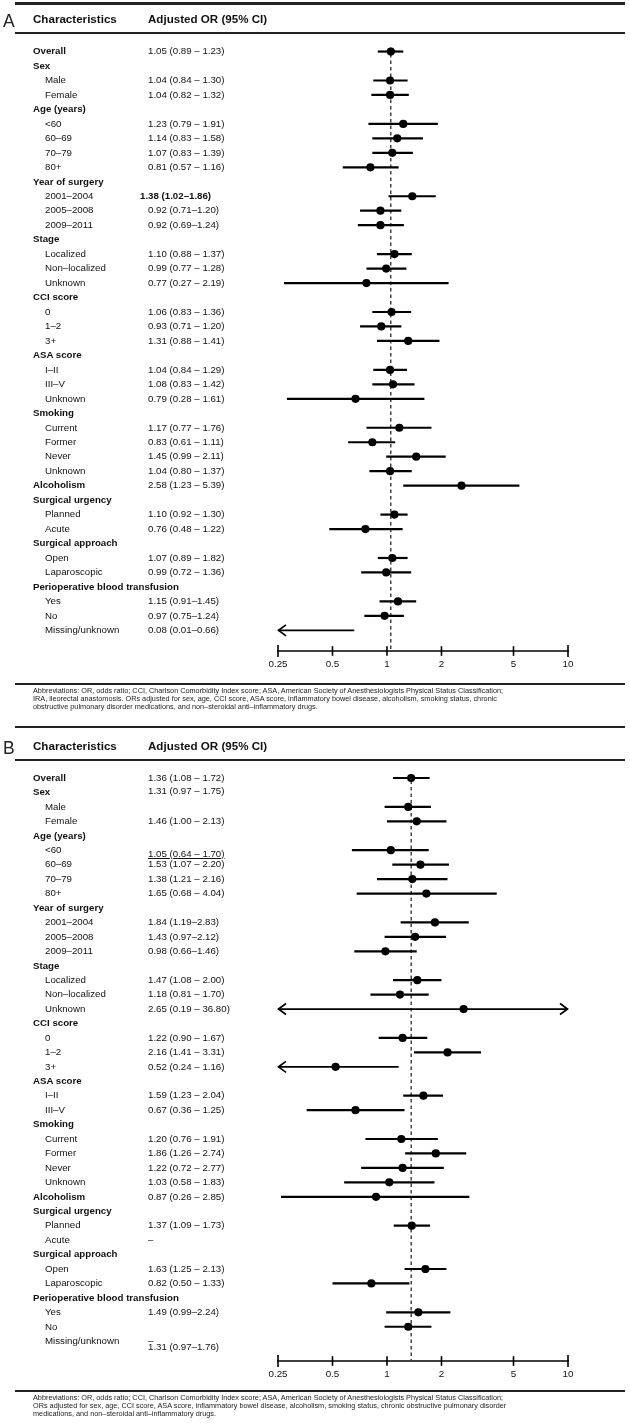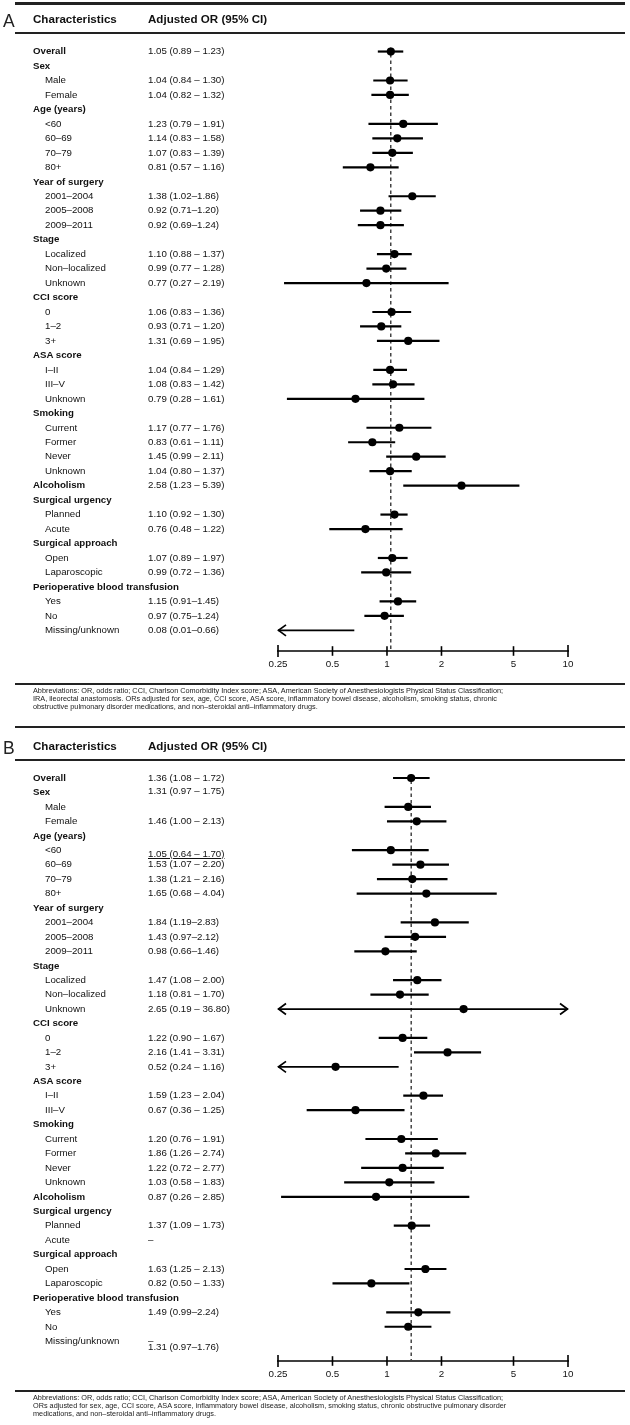--- a/index.html
+++ b/index.html
@@ -180,39 +180,39 @@
         <div class="abs row-label" style="left: 45px; top: 116.65px; height: 14.47px; line-height: 14.47px;">&lt;60</div>
         <div class="abs row-value" style="left: 148px; top: 116.65px; height: 14.47px; line-height: 14.47px;">1.23 (0.79 – 1.91)</div>
         <div class="abs row-label" style="left: 45px; top: 131.12px; height: 14.47px; line-height: 14.47px;">60–69</div>
         <div class="abs row-value" style="left: 148px; top: 131.12px; height: 14.47px; line-height: 14.47px;">1.14 (0.83 – 1.58)</div>
         <div class="abs row-label" style="left: 45px; top: 145.59px; height: 14.47px; line-height: 14.47px;">70–79</div>
         <div class="abs row-value" style="left: 148px; top: 145.59px; height: 14.47px; line-height: 14.47px;">1.07 (0.83 – 1.39)</div>
         <div class="abs row-label" style="left: 45px; top: 160.06px; height: 14.47px; line-height: 14.47px;">80+</div>
         <div class="abs row-value" style="left: 148px; top: 160.06px; height: 14.47px; line-height: 14.47px;">0.81 (0.57 – 1.16)</div>
         <div class="abs row-label bold" style="left: 33px; top: 174.53px; height: 14.47px; line-height: 14.47px;">Year of surgery</div>
         <div class="abs row-label" style="left: 45px; top: 189px; height: 14.47px; line-height: 14.47px;">2001–2004</div>
-        <div class="abs row-value" style="left: 148px; top: 189px; height: 14.47px; line-height: 14.47px;">1.38 (1.02–1.86)</div>
+        <div class="abs row-value" style="left: 140px; top: 189px; height: 14.47px; line-height: 14.47px; font-weight: bold;">1.38 (1.02–1.86)</div>
         <div class="abs row-label" style="left: 45px; top: 203.47px; height: 14.47px; line-height: 14.47px;">2005–2008</div>
         <div class="abs row-value" style="left: 148px; top: 203.47px; height: 14.47px; line-height: 14.47px;">0.92 (0.71–1.20)</div>
         <div class="abs row-label" style="left: 45px; top: 217.94px; height: 14.47px; line-height: 14.47px;">2009–2011</div>
         <div class="abs row-value" style="left: 148px; top: 217.94px; height: 14.47px; line-height: 14.47px;">0.92 (0.69–1.24)</div>
         <div class="abs row-label bold" style="left: 33px; top: 232.41px; height: 14.47px; line-height: 14.47px;">Stage</div>
         <div class="abs row-label" style="left: 45px; top: 246.88px; height: 14.47px; line-height: 14.47px;">Localized</div>
         <div class="abs row-value" style="left: 148px; top: 246.88px; height: 14.47px; line-height: 14.47px;">1.10 (0.88 – 1.37)</div>
         <div class="abs row-label" style="left: 45px; top: 261.35px; height: 14.47px; line-height: 14.47px;">Non–localized</div>
         <div class="abs row-value" style="left: 148px; top: 261.35px; height: 14.47px; line-height: 14.47px;">0.99 (0.77 – 1.28)</div>
         <div class="abs row-label" style="left: 45px; top: 275.82px; height: 14.47px; line-height: 14.47px;">Unknown</div>
         <div class="abs row-value" style="left: 148px; top: 275.82px; height: 14.47px; line-height: 14.47px;">0.77 (0.27 – 2.19)</div>
         <div class="abs row-label bold" style="left: 33px; top: 290.29px; height: 14.47px; line-height: 14.47px;">CCI score</div>
         <div class="abs row-label" style="left: 45px; top: 304.76px; height: 14.47px; line-height: 14.47px;">0</div>
         <div class="abs row-value" style="left: 148px; top: 304.76px; height: 14.47px; line-height: 14.47px;">1.06 (0.83 – 1.36)</div>
         <div class="abs row-label" style="left: 45px; top: 319.23px; height: 14.47px; line-height: 14.47px;">1–2</div>
         <div class="abs row-value" style="left: 148px; top: 319.23px; height: 14.47px; line-height: 14.47px;">0.93 (0.71 – 1.20)</div>
         <div class="abs row-label" style="left: 45px; top: 333.7px; height: 14.47px; line-height: 14.47px;">3+</div>
-        <div class="abs row-value" style="left: 148px; top: 333.7px; height: 14.47px; line-height: 14.47px;">1.31 (0.69 – 1.95)</div>
+        <div class="abs row-value" style="left: 148px; top: 333.7px; height: 14.47px; line-height: 14.47px;">1.31 (0.88 – 1.41)</div>
         <div class="abs row-label bold" style="left: 33px; top: 348.17px; height: 14.47px; line-height: 14.47px;">ASA score</div>
         <div class="abs row-label" style="left: 45px; top: 362.64px; height: 14.47px; line-height: 14.47px;">I–II</div>
         <div class="abs row-value" style="left: 148px; top: 362.64px; height: 14.47px; line-height: 14.47px;">1.04 (0.84 – 1.29)</div>
         <div class="abs row-label" style="left: 45px; top: 377.11px; height: 14.47px; line-height: 14.47px;">III–V</div>
         <div class="abs row-value" style="left: 148px; top: 377.11px; height: 14.47px; line-height: 14.47px;">1.08 (0.83 – 1.42)</div>
         <div class="abs row-label" style="left: 45px; top: 391.58px; height: 14.47px; line-height: 14.47px;">Unknown</div>
         <div class="abs row-value" style="left: 148px; top: 391.58px; height: 14.47px; line-height: 14.47px;">0.79 (0.28 – 1.61)</div>
         <div class="abs row-label bold" style="left: 33px; top: 406.05px; height: 14.47px; line-height: 14.47px;">Smoking</div>
         <div class="abs row-label" style="left: 45px; top: 420.52px; height: 14.47px; line-height: 14.47px;">Current</div>
         <div class="abs row-value" style="left: 148px; top: 420.52px; height: 14.47px; line-height: 14.47px;">1.17 (0.77 – 1.76)</div>
@@ -224,21 +224,21 @@
         <div class="abs row-value" style="left: 148px; top: 463.93px; height: 14.47px; line-height: 14.47px; text-align: right;">1.04 (0.80 – 1.37)</div>
         <div class="abs row-label bold" style="left: 33px; top: 478.4px; height: 14.47px; line-height: 14.47px;">Alcoholism</div>
         <div class="abs row-value" style="left: 148px; top: 478.4px; height: 14.47px; line-height: 14.47px;">2.58 (1.23 – 5.39)</div>
         <div class="abs row-label bold" style="left: 33px; top: 492.87px; height: 14.47px; line-height: 14.47px;">Surgical urgency</div>
         <div class="abs row-label" style="left: 45px; top: 507.34px; height: 14.47px; line-height: 14.47px;">Planned</div>
         <div class="abs row-value" style="left: 148px; top: 507.34px; height: 14.47px; line-height: 14.47px;">1.10 (0.92 – 1.30)</div>
         <div class="abs row-label" style="left: 45px; top: 521.81px; height: 14.47px; line-height: 14.47px;">Acute</div>
         <div class="abs row-value" style="left: 148px; top: 521.81px; height: 14.47px; line-height: 14.47px;">0.76 (0.48 – 1.22)</div>
         <div class="abs row-label bold" style="left: 33px; top: 536.28px; height: 14.47px; line-height: 14.47px;">Surgical approach</div>
         <div class="abs row-label" style="left: 45px; top: 550.75px; height: 14.47px; line-height: 14.47px;">Open</div>
-        <div class="abs row-value" style="left: 148px; top: 550.75px; height: 14.47px; line-height: 14.47px;">1.07 (0.89 – 1.97)</div>
+        <div class="abs row-value" style="left: 148px; top: 550.75px; height: 14.47px; line-height: 14.47px;">1.07 (0.89 – 1.82)</div>
         <div class="abs row-label" style="left: 45px; top: 565.22px; height: 14.47px; line-height: 14.47px;">Laparoscopic</div>
         <div class="abs row-value" style="left: 148px; top: 565.22px; height: 14.47px; line-height: 14.47px;">0.99 (0.72 – 1.36)</div>
         <div class="abs row-label bold" style="left: 33px; top: 579.69px; height: 14.47px; line-height: 14.47px;">Perioperative blood transfusion</div>
         <div class="abs row-label" style="left: 45px; top: 594.16px; height: 14.47px; line-height: 14.47px;">Yes</div>
         <div class="abs row-value" style="left: 148px; top: 594.16px; height: 14.47px; line-height: 14.47px;">1.15 (0.91–1.45)</div>
         <div class="abs row-label" style="left: 45px; top: 608.63px; height: 14.47px; line-height: 14.47px;">No</div>
         <div class="abs row-value" style="left: 148px; top: 608.63px; height: 14.47px; line-height: 14.47px;">0.97 (0.75–1.24)</div>
         <div class="abs row-label" style="left: 45px; top: 623.1px; height: 14.47px; line-height: 14.47px;">Missing/unknown</div>
         <div class="abs row-value" style="left: 148px; top: 623.1px; height: 14.47px; line-height: 14.47px;">0.08 (0.01–0.66)</div>
         <div class="abs footnote-line" style="left: 33px; top: 687px;">Abbreviations: OR, odds ratio; CCI, Charlson Comorbidity Index score; ASA, American Society of Anesthesiologists Physical Status Classification;</div>

